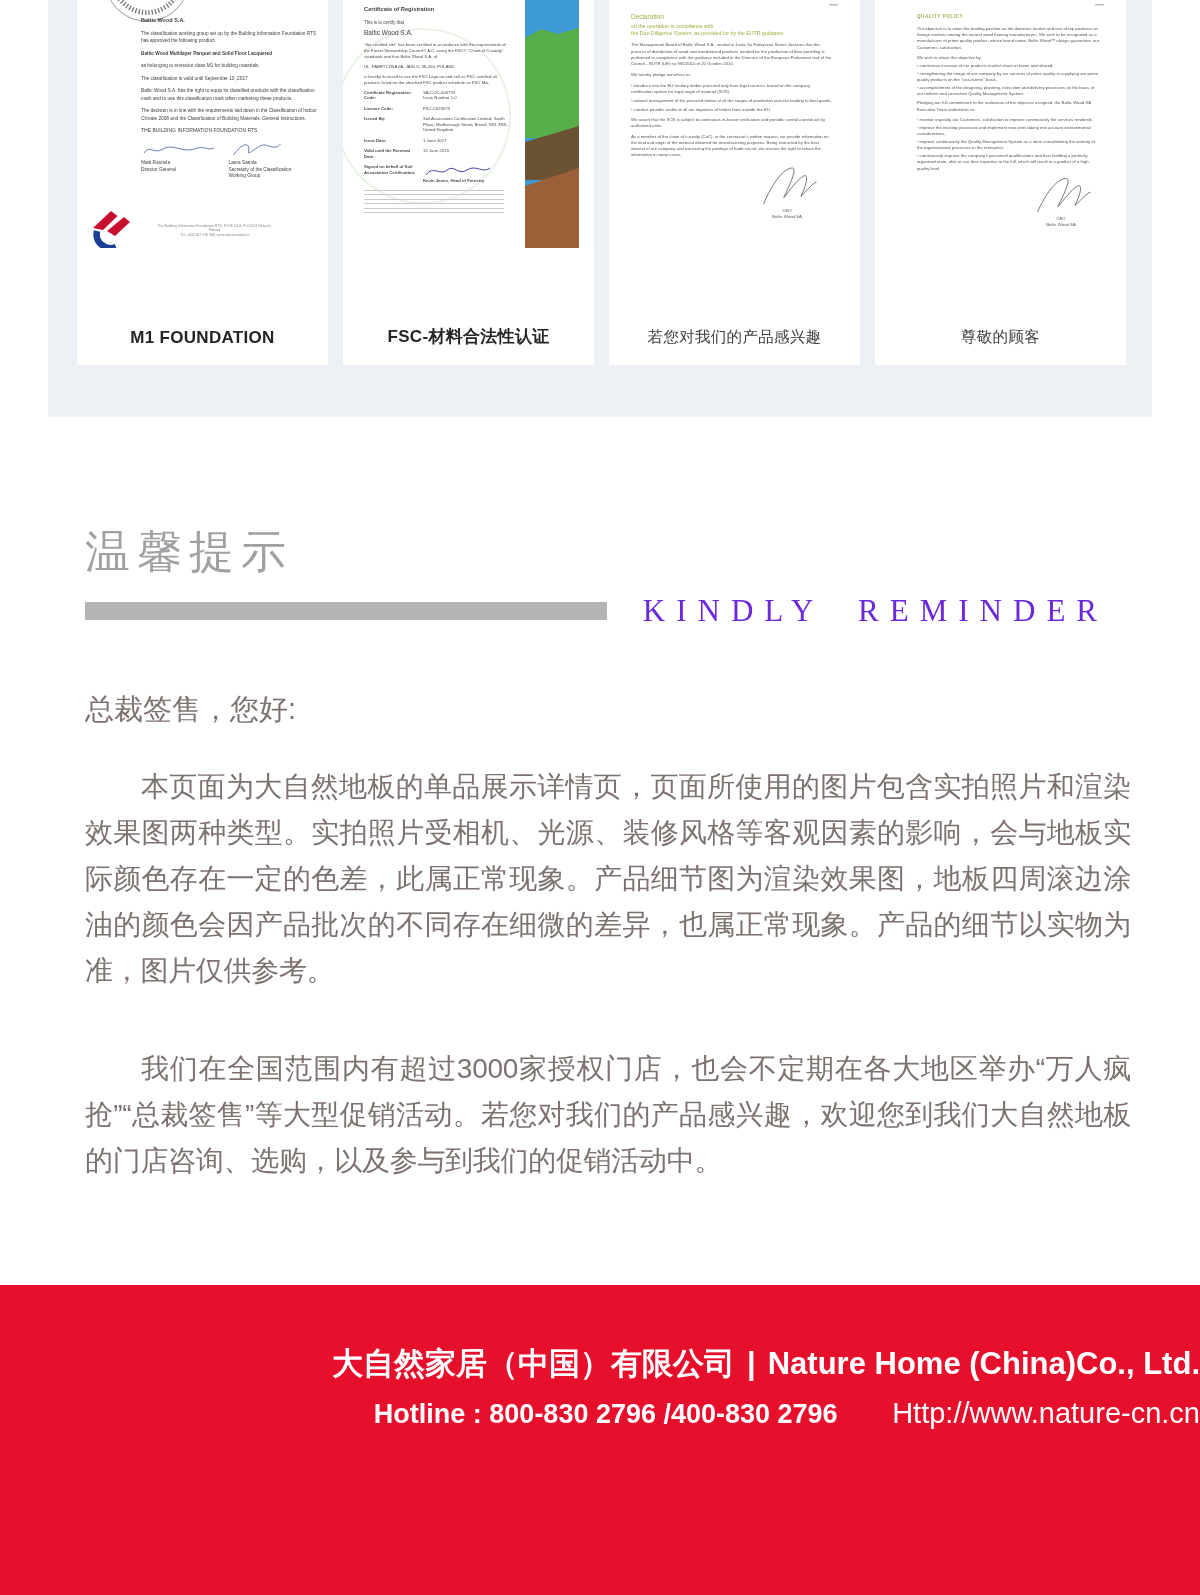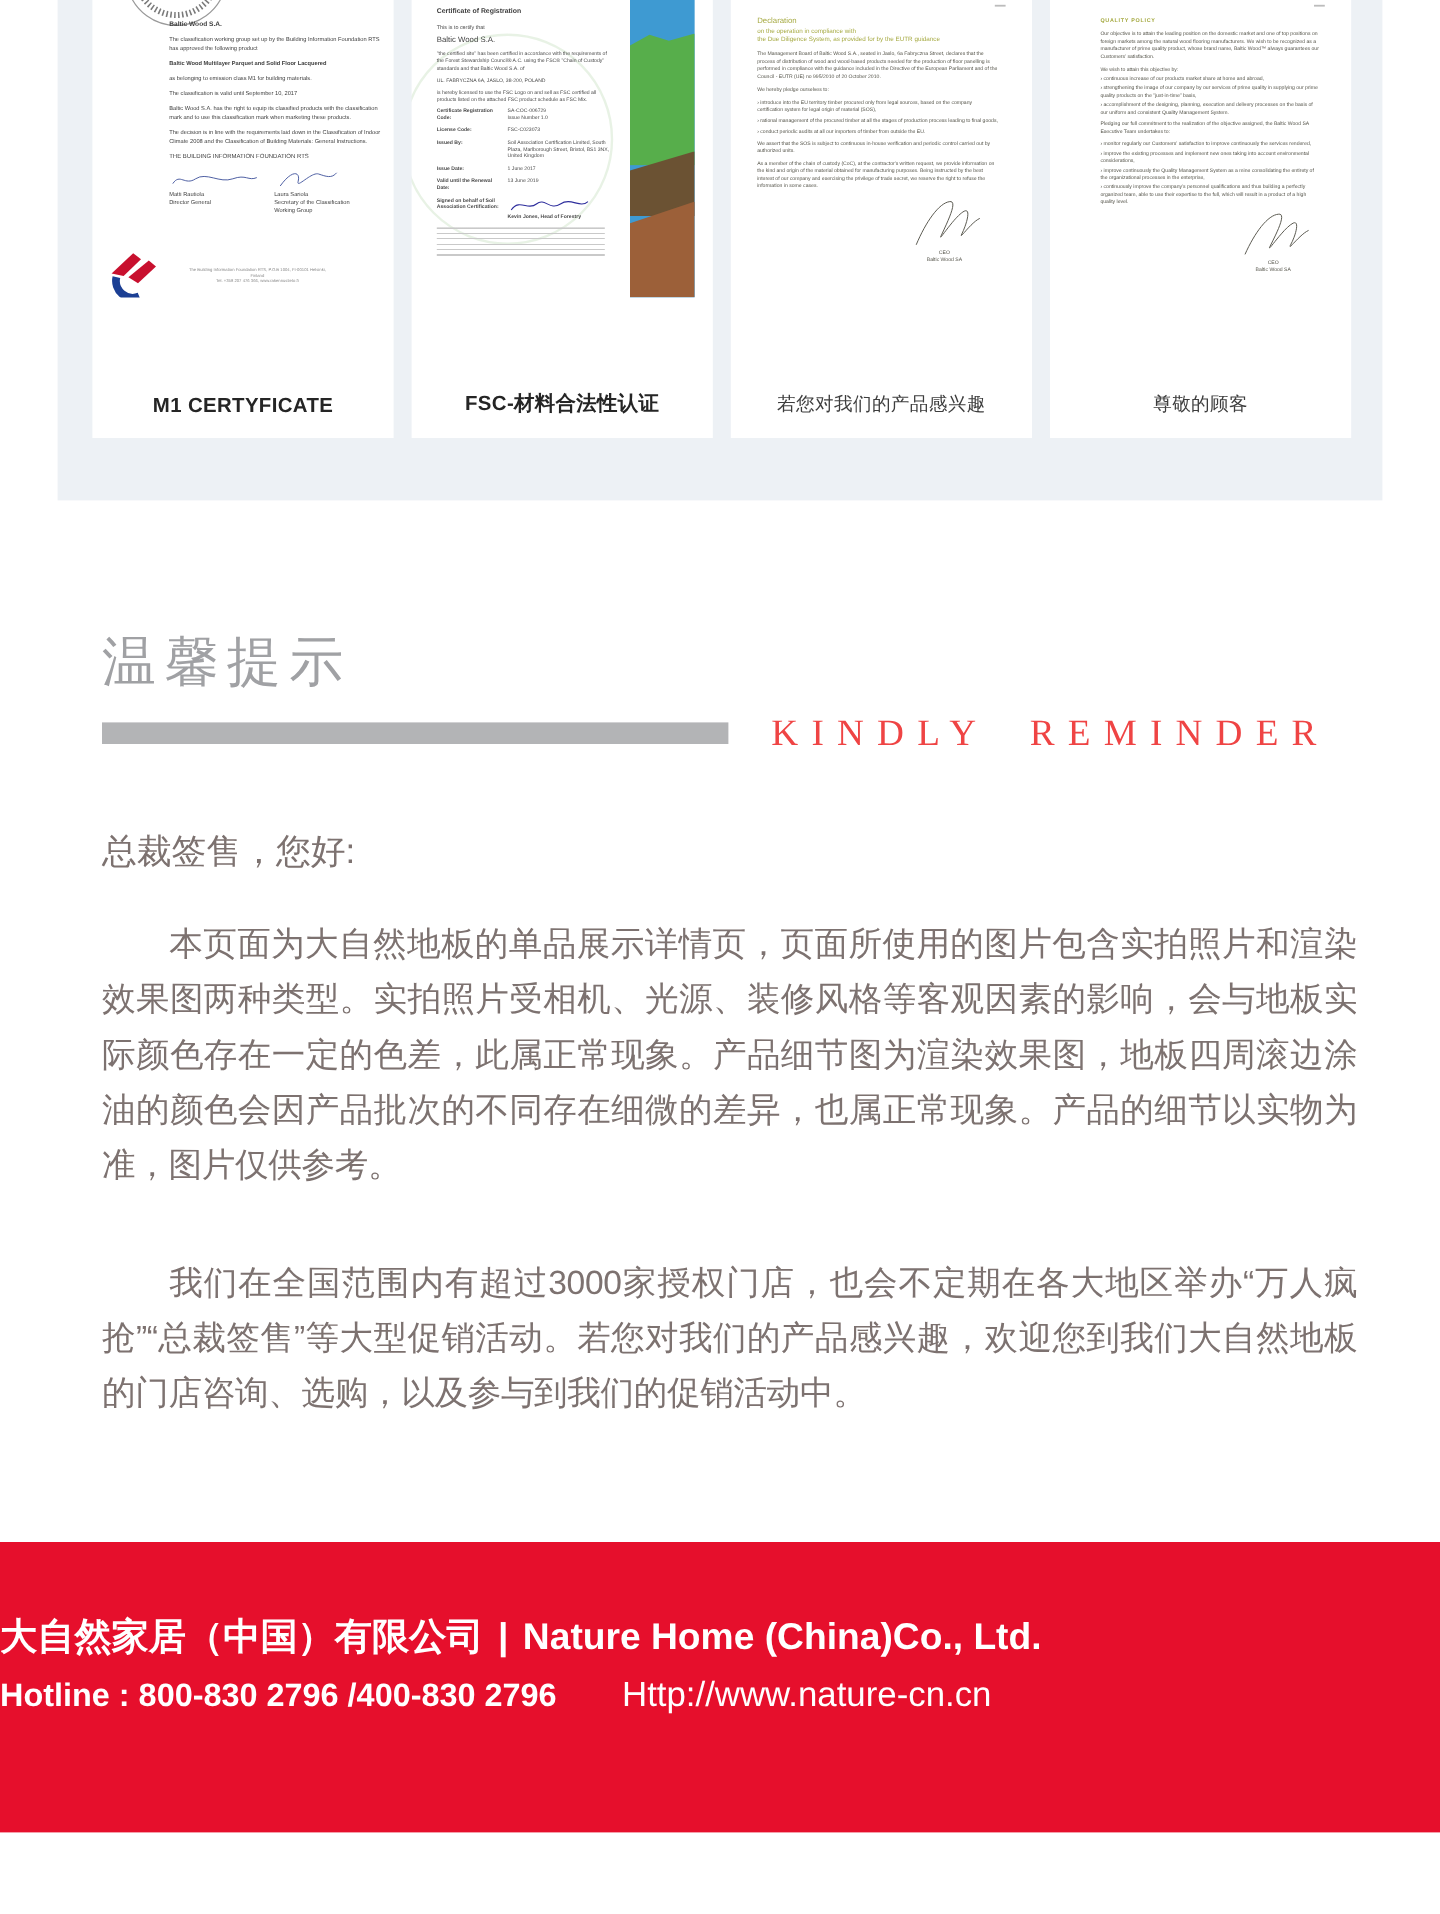--- a/index.html
+++ b/index.html
@@ -61,28 +61,28 @@
   .d4 .h{font-size:9px;font-weight:700;letter-spacing:1.2px;margin-bottom:12px}
   .sb{position:absolute;width:180px;text-align:center;font-size:8.5px;line-height:11px;color:#55544a}
   .sb3{right:56px;top:330px}
   .sb4{right:40px;top:352px}
   .mark{position:absolute;right:44px;top:8px;width:18px;height:3px;background:#bcbcbc}
 
   
   .rtitle{position:absolute;left:85px;top:522px;font-size:45px;letter-spacing:7px;color:#a0a1a4}
   .rbar-row{position:absolute;left:85px;top:595px;width:1023px;height:32px;display:flex;align-items:center}
   .rbar{flex:1;height:18px;background:#b3b4b6;margin-right:36px}
-  .ren{font-family:"Liberation Serif",serif;font-size:31px;letter-spacing:11px;word-spacing:16px;color:#ef4444;white-space:nowrap}
+  .ren{font-family:"Liberation Serif",serif;font-size:31px;letter-spacing:11px;word-spacing:16px;color:#6d28d9;white-space:nowrap}
   .greeting{position:absolute;left:85px;top:690px;font-size:29px;color:#7d7270}
   .paras{position:absolute;left:85px;top:764px;width:1046px;font-size:28px;line-height:46px;letter-spacing:-.3px;color:#7d7270;text-align:justify}
   .paras p{text-indent:56px}
   .paras p + p{margin-top:52px}
 
   
-  .footer{position:absolute;left:0;top:1285px;width:1200px;height:242px;background:#e60f2c;color:#fff;text-align:left}
+  .footer{position:absolute;left:0;top:1285px;width:1200px;height:310px;background:#e60f2c;color:#fff;text-align:right}
   .fl1{padding-top:58px;font-size:31px;font-weight:700}
   .fl1 .sep{margin:0 12px}
   .fl2{margin-top:12px;font-size:27px;font-weight:700}
   .fl2 .site{font-weight:400;font-size:29px;margin-left:47px}
 
   svg{display:block}
 </style>
 </head>
 <body>
 
@@ -132,21 +132,21 @@
             <path d="M8,40 L44,6 L57,16 L28,44 Z" fill="#c8102e"></path>
             <path d="M36,46 L70,18 L82,28 L52,56 Z" fill="#c8102e"></path>
             <path d="M16,46 A28,28 0 0 0 54,78" fill="none" stroke="#1b3f94" stroke-width="13"></path>
           </svg>
         </div>
         <div class="addr">
           <div>The Building Information Foundation RTS, P.O.B 1004, FI-00101 Helsinki, Finland</div>
           <div>Tel. +358 207 476 366, www.rakennustieto.fi</div>
         </div>
       </div>
-      <div class="caption">M1 CERTYFICATE</div>
+      <div class="caption">M1 FOUNDATION</div>
     </div>
 
     <div class="card">
       <div class="wm"></div>
       <div class="doc d2">
         <div class="t">Certificate of Registration</div>
         <div class="certify">This is to certify that</div>
         <div class="holder">Baltic Wood S.A.</div>
         <p>"the certified site" has been certified in accordance with the requirements of the Forest Stewardship Council® A.C. using the FSC® "Chain of Custody" standards and that Baltic Wood S.A. of</p>
         <p>UL. FABRYCZNA 6A, JASLO, 38-200, POLAND</p>

